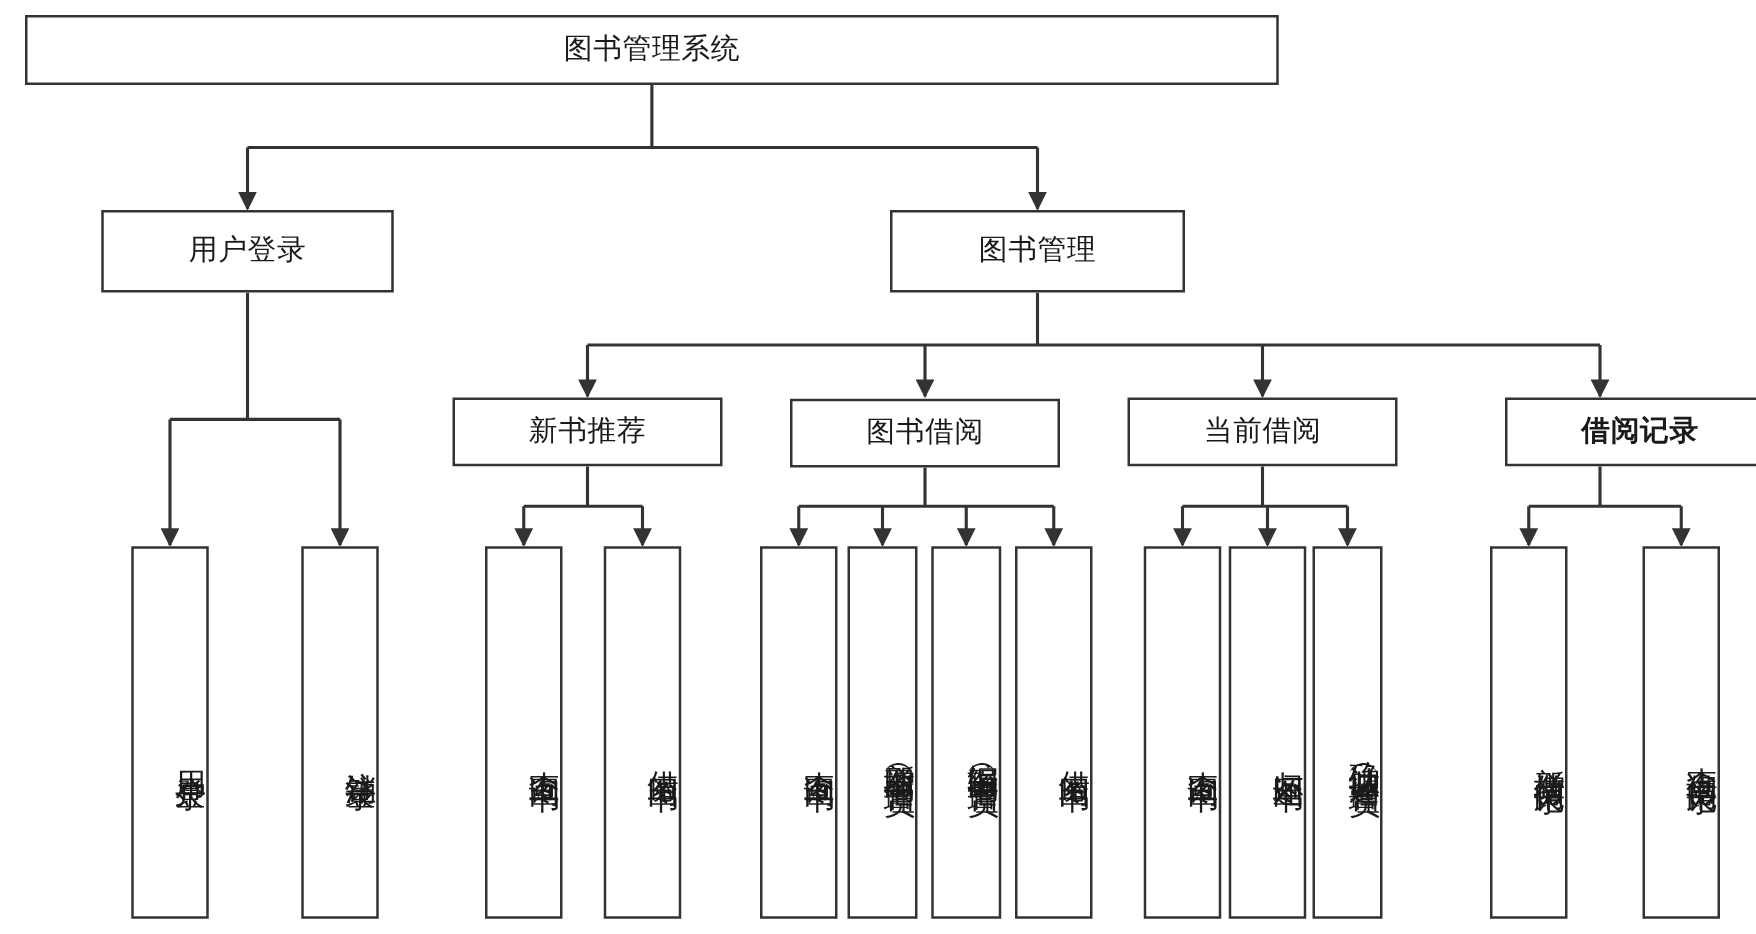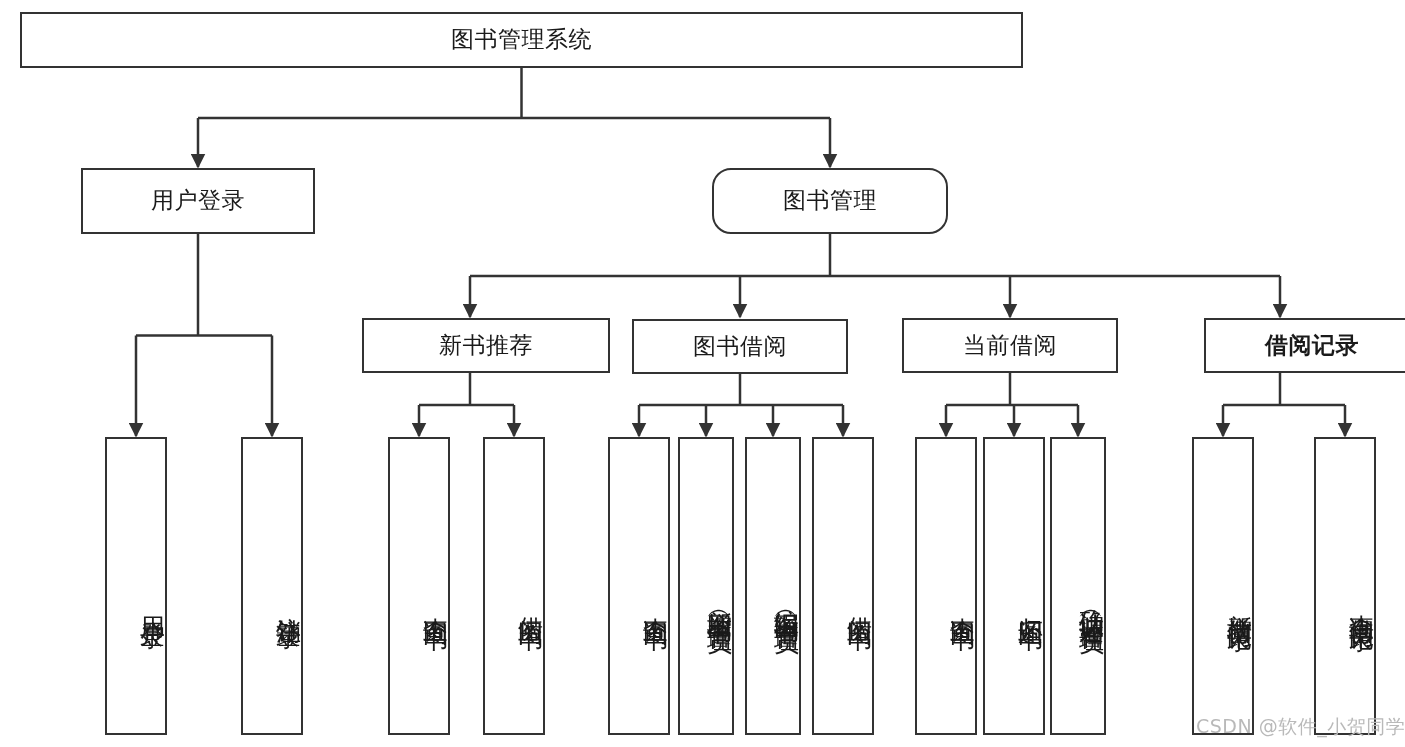--- a/index.html
+++ b/index.html
@@ -117,24 +117,24 @@
         <path d="M 1345 405 L 1345 436" marker-end="url(#arrow)"></path>
       </g>
   </svg>
   <div id="nodes">
       <div class="node horiz root" style="left: 20px; top: 12px; width: 1003px; height: 56px;">
         <span class="hlabel">图书管理系统</span>
       </div>
       <div class="node horiz" style="left: 81px; top: 168px; width: 234px; height: 66px;">
         <span class="hlabel">用户登录</span>
       </div>
-      <div class="node horiz" style="left: 712px; top: 168px; width: 236px; height: 66px; border-radius: 19px;">
+      <div class="node horiz" style="left: 712px; top: 168px; width: 236px; height: 66px;">
         <span class="hlabel">图书管理</span>
       </div>
-      <div class="node horiz" style="left: 362px; top: 318px; width: 248px; height: 55px;">
+      <div class="node horiz" style="left: 362px; top: 318px; width: 216px; height: 55px;">
         <span class="hlabel">新书推荐</span>
       </div>
       <div class="node horiz" style="left: 632px; top: 319px; width: 216px; height: 55px;">
         <span class="hlabel">图书借阅</span>
       </div>
       <div class="node horiz" style="left: 902px; top: 318px; width: 216px; height: 55px; text-align: center;">
         <span class="hlabel">当前借阅</span>
       </div>
       <div class="node horiz" style="left: 1204px; top: 318px; width: 216px; height: 55px; font-weight: bold;">
         <span class="hlabel">借阅记录</span>
@@ -172,14 +172,13 @@
       <div class="node vert" style="left: 1050px; top: 437px; width: 56px; height: 298px;">
         <span class="vlabel">确认归还（管理员）</span>
       </div>
       <div class="node vert" style="left: 1192px; top: 437px; width: 62px; height: 298px;">
         <span class="vlabel">新增借阅记录</span>
       </div>
       <div class="node vert" style="left: 1314px; top: 437px; width: 62px; height: 298px;">
         <span class="vlabel">查询借阅记录</span>
       </div>
     </div>
-  <div class="watermark">CSDN @软件_小贺同学</div>
 </div>
 
 </body></html>

